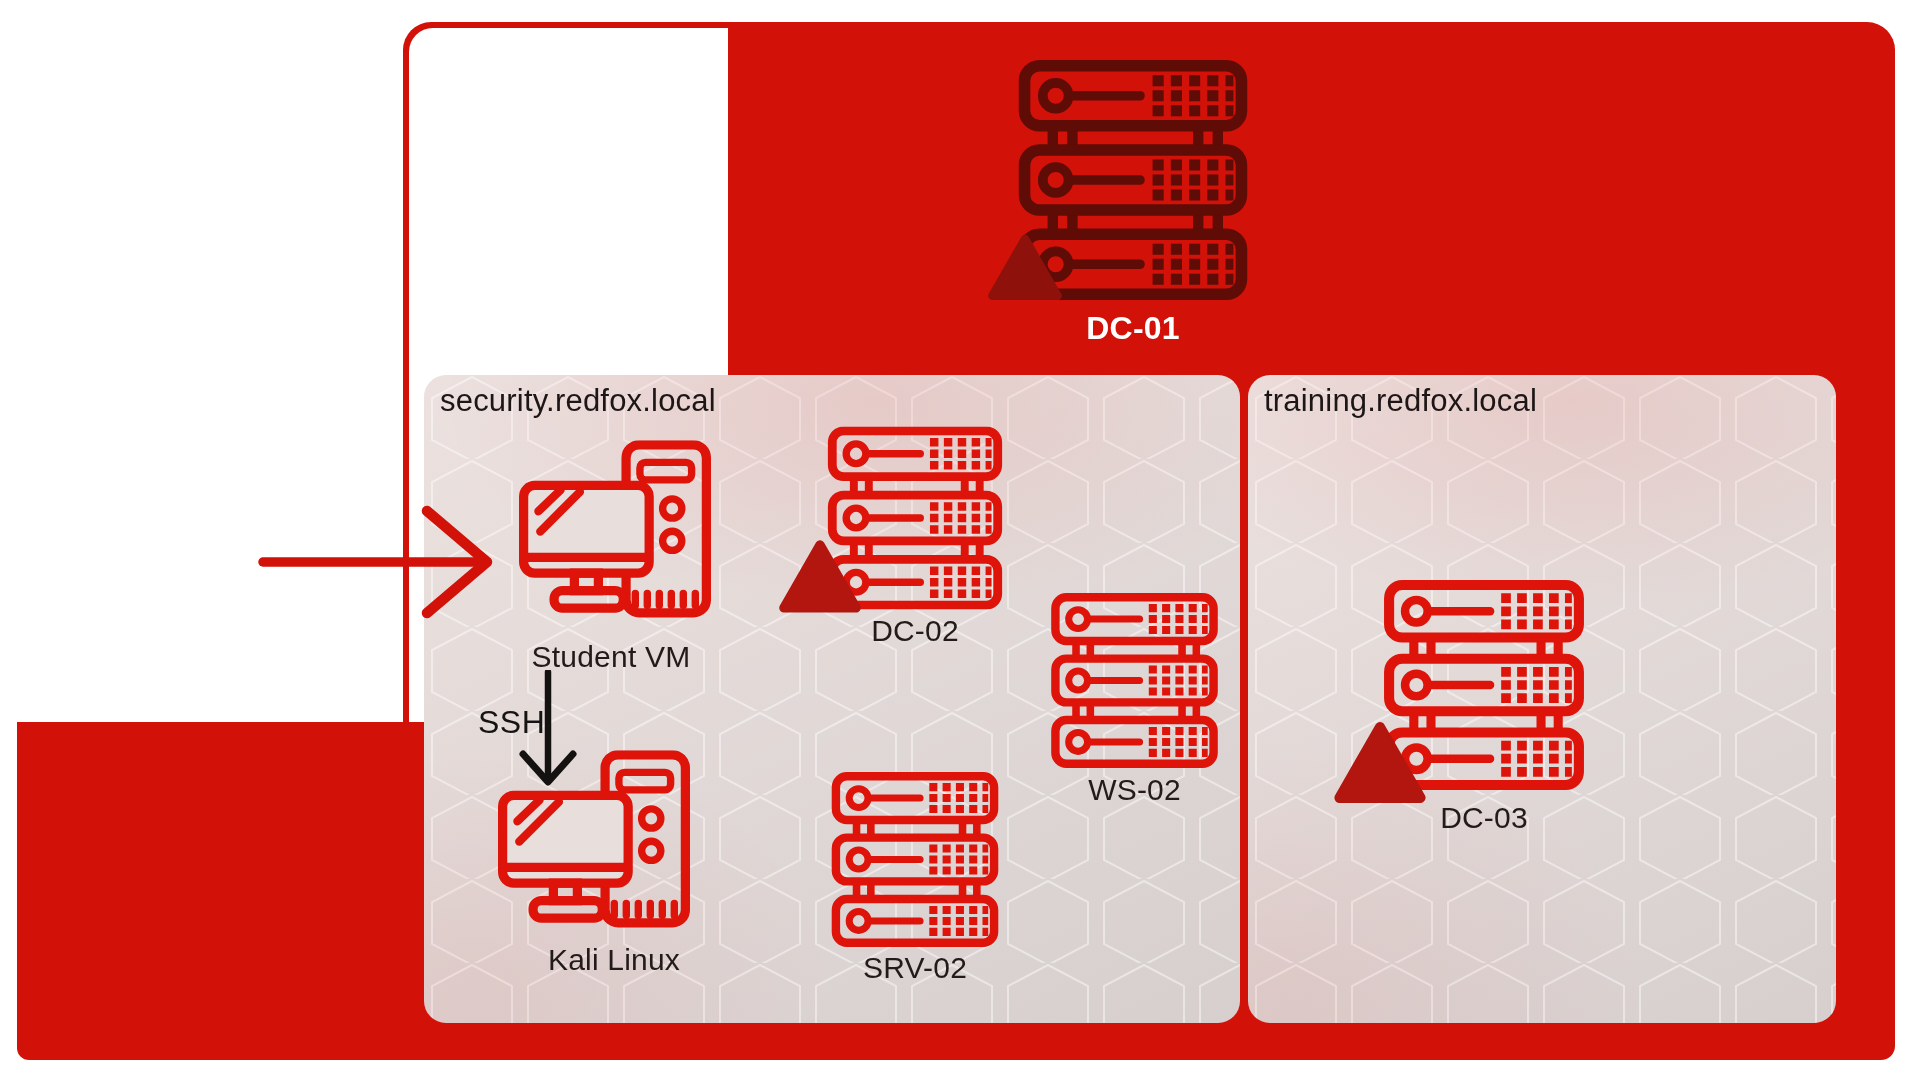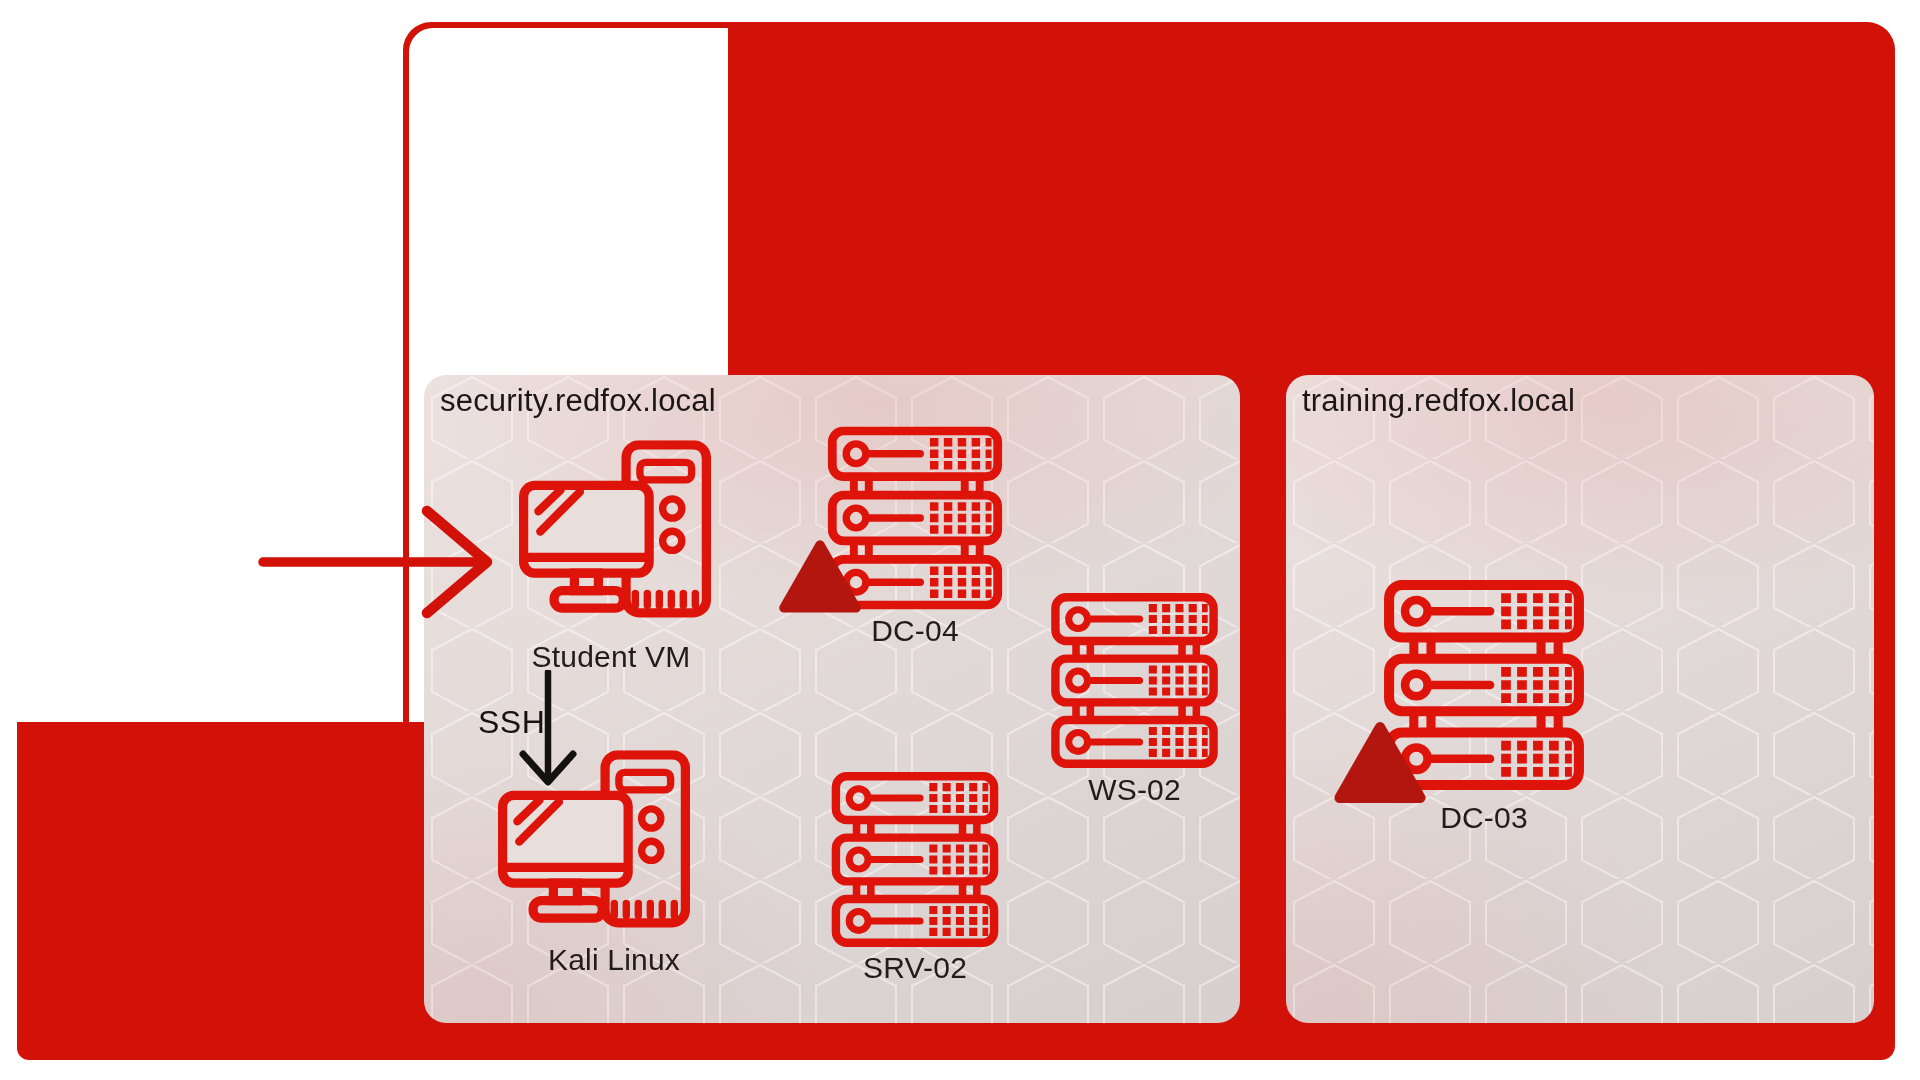--- a/index.html
+++ b/index.html
@@ -21,21 +21,21 @@
     position:absolute;left:409px;top:28px;width:319px;height:694px;
     background:#ffffff;border-radius:24px 0 0 0;z-index:2;
   }
   
   .panel{
     position:absolute;top:375px;height:648px;border-radius:22px;z-index:3;
     background:linear-gradient(155deg,#ece1df 0%,#e4dbd9 38%,#d6cfce 100%);
     overflow:hidden;
   }
   .panel-security{left:424px;width:816px;}
-  .panel-training{left:1286px;width:588px;text-decoration:underline;}
+  .panel-training{left:1248px;width:588px;text-decoration:underline;}
   .panel-texture{position:absolute;left:0;top:0;width:100%;height:100%;}
   .panel-tint{
     position:absolute;inset:0;
     background:
       radial-gradient(620px 300px at 55% 4%, rgba(213,30,22,0.10), rgba(213,30,22,0) 70%),
       radial-gradient(520px 380px at 6% 96%, rgba(213,30,22,0.07), rgba(213,30,22,0) 70%);
   }
   .panel-title{
     position:absolute;left:16px;top:8px;
     font-size:31px;color:#1d1616;letter-spacing:.2px;
@@ -133,20 +133,29 @@
       <symbol id="sym-tri" viewBox="0 0 100 90">
         <polygon points="50,8 93,83 7,83" fill="currentColor" stroke="currentColor" stroke-width="11" stroke-linejoin="round"></polygon>
       </symbol>
     </defs>
   </svg>
 
   <div class="red-main"></div>
   <div class="red-bottom-left"></div>
   <div class="white-content-area"></div>
 
+  <div class="node" style="left:1013px;top:60px;width:240px">
+    <svg class="icon-darkred" width="240" height="240" viewBox="0 0 100 104">
+        <use href="#sym-rack"></use>
+      </svg>
+    <svg class="tri tri-dark" style="left:-26px;top:171px" width="76" height="72" viewBox="0 0 100 90">
+        <use href="#sym-tri"></use>
+      </svg>
+    <div class="nlabel nlabel-white" style="top:250px">DC-01</div>
+  </div>
 
   <div class="panel panel-security">
     <svg class="panel-texture">
       <defs>
         <pattern id="hexA" width="96" height="84" patternUnits="userSpaceOnUse">
           <polygon points="48,2 88,23 88,65 48,86 8,65 8,23" fill="none" stroke="#ffffff" stroke-opacity="0.45" stroke-width="2"></polygon>
         </pattern>
       </defs>
       <rect x="0" y="0" width="100%" height="100%" fill="url(#hexA)"></rect>
     </svg>
@@ -181,21 +190,21 @@
     <div class="nlabel" style="top:193px">Kali Linux</div>
   </div>
 
   <div class="node" style="left:827px;top:423px;width:176px">
     <svg class="icon-red" width="176" height="190" viewBox="0 0 100 104">
         <use href="#sym-rack"></use>
       </svg>
     <svg class="tri" style="left:-49px;top:114px" width="84" height="78" viewBox="0 0 100 90">
         <use href="#sym-tri"></use>
       </svg>
-    <div class="nlabel" style="top:191px">DC-04</div>
+    <div class="nlabel" style="top:191px">DC-02</div>
   </div>
 
   <div class="node" style="left:1047px;top:593px;width:175px">
     <svg class="icon-red" width="175" height="175" viewBox="0 0 100 104">
         <use href="#sym-rack"></use>
       </svg>
     <div class="nlabel" style="top:180px">WS-02</div>
   </div>
 
   <div class="node" style="left:827px;top:772px;width:176px">

